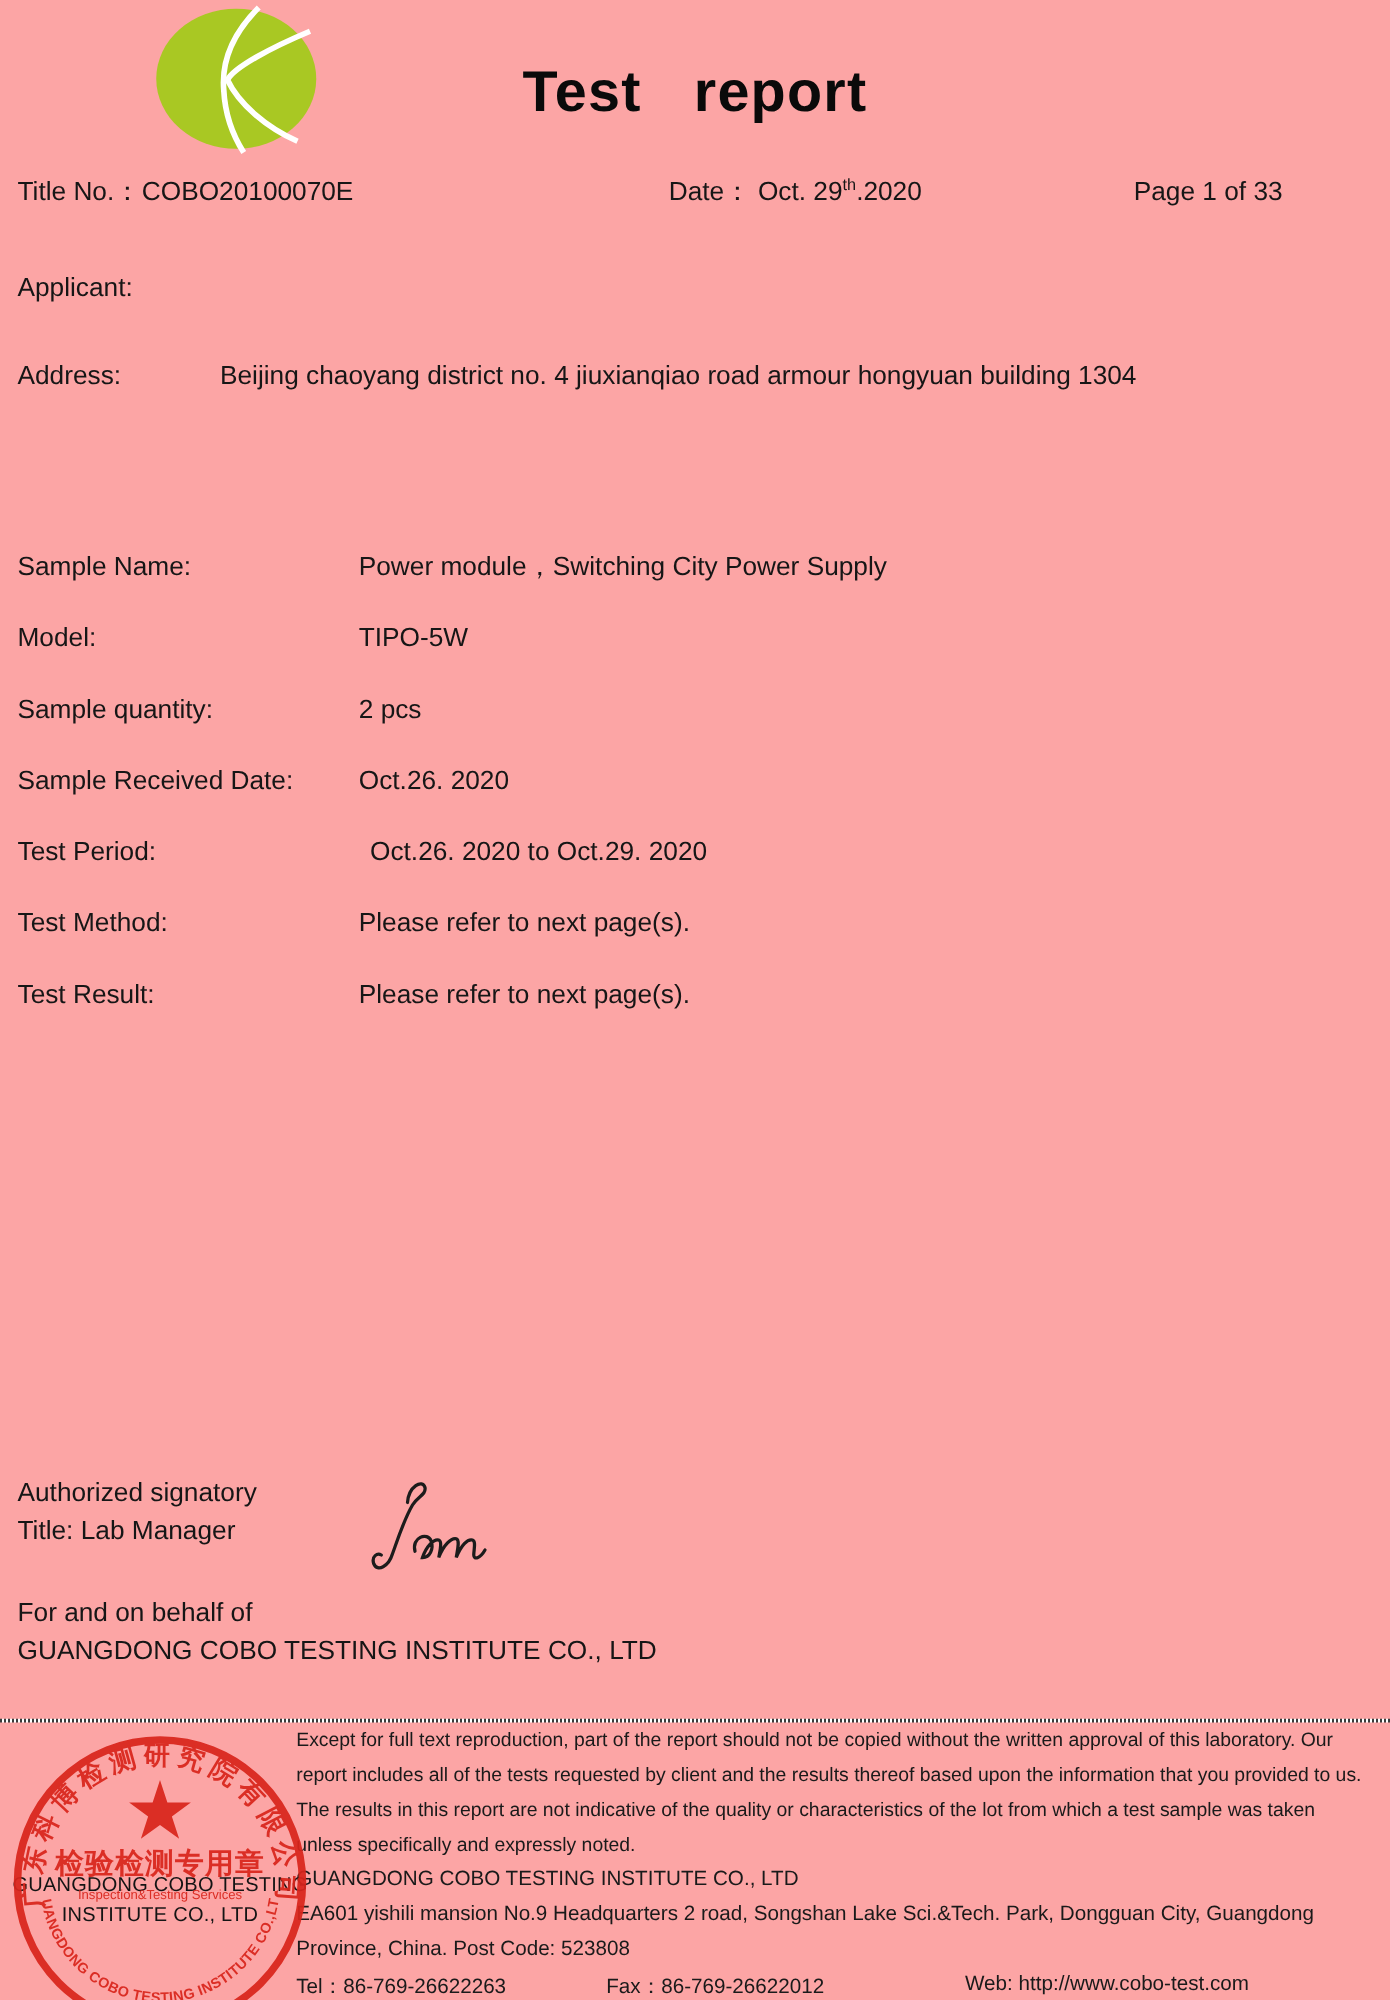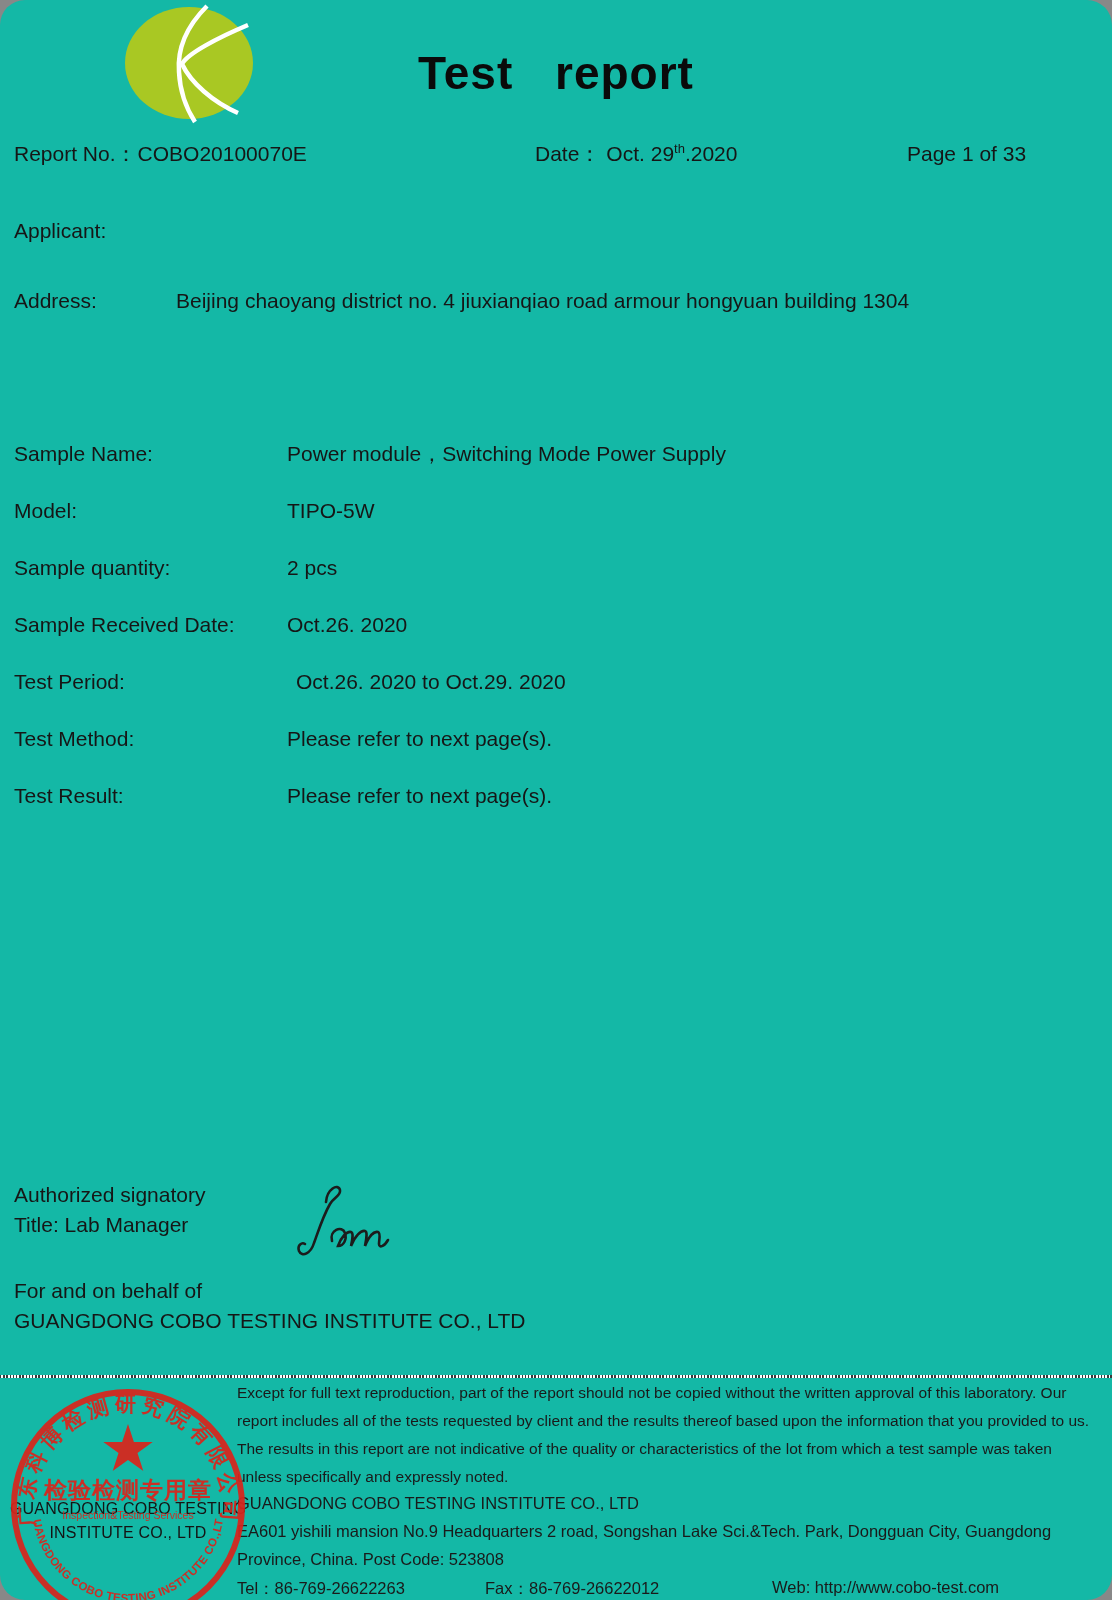--- a/index.html
+++ b/index.html
@@ -1,19 +1,19 @@
 <!DOCTYPE html>
 <html><head>
 <meta charset="utf-8">
 <style>
   html,body{margin:0;padding:0;background:#888;}
   .page{
     position:relative;width:1112px;height:1600px;margin:0 auto;
-    background:#14b8a6;overflow:hidden;
-    font-family:"Liberation Sans","DejaVu Sans",sans-serif;color:#111;border-radius:25px;
+    background:#fca5a5;overflow:hidden;
+    font-family:"Liberation Sans","DejaVu Sans",sans-serif;color:#111;
   }
   .t{position:absolute;font-size:21px;line-height:25px;white-space:nowrap;color:#161616;}
   .title{
     position:absolute;left:0;top:46px;width:100%;text-align:center;
     font-size:46px;font-weight:bold;letter-spacing:1px;word-spacing:28px;color:#0a0a0a;
   }
   .logo{position:absolute;left:122px;top:4px;}
   sup.th{font-size:13px;vertical-align:super;line-height:0;}
   .dotline{
     position:absolute;left:0;top:1375px;width:1112px;height:3px;
@@ -33,34 +33,34 @@
 
   <svg class="logo" width="138" height="120" viewBox="0 0 138 120">
     <ellipse cx="67" cy="59" rx="64" ry="56" fill="#a9c823"></ellipse>
     <path d="M 85 2 C 64 23 55 44 57 68 C 58 87 64 104 73 118" fill="none" stroke="#ffffff" stroke-width="4.5"></path>
     <path d="M 126 21 C 95 34 65 50 60 60 C 69 79 91 98 116 109" fill="none" stroke="#ffffff" stroke-width="4.5"></path>
   </svg>
 
   <div class="title">Test report</div>
 
   <span class="t" style="left:14px;top:141px">
-    <span>Report No.：</span><span style="margin-left:1px">COBO20100070E</span>
+    <span>Title No.：</span><span style="margin-left:1px">COBO20100070E</span>
   </span>
   <span class="t" style="left:535px;top:141px">
     <span>Date：</span><span style="margin-left:6px">Oct. 29</span><sup class="th">th</sup><span>.2020</span>
   </span>
   <span class="t" style="left:907px;top:141px">Page 1 of 33</span>
 
   <span class="t" style="left:14px;top:218px">Applicant:</span>
   <span class="t" style="left:14px;top:288px">Address:</span>
   <span class="t" style="left:176px;top:288px">Beijing chaoyang district no. 4 jiuxianqiao road armour hongyuan building 1304</span>
 
 
   <span class="t" style="left:14px;top:441px">Sample Name:</span>
-  <span class="t" style="left:287px;top:441px">Power module，Switching Mode Power Supply</span>
+  <span class="t" style="left:287px;top:441px">Power module，Switching City Power Supply</span>
 
   <span class="t" style="left:14px;top:498px">Model:</span>
   <span class="t" style="left:287px;top:498px">TIPO-5W</span>
 
   <span class="t" style="left:14px;top:555px">Sample quantity:</span>
   <span class="t" style="left:287px;top:555px">2 pcs</span>
 
   <span class="t" style="left:14px;top:612px">Sample Received Date:</span>
   <span class="t" style="left:287px;top:612px">Oct.26. 2020</span>
 

